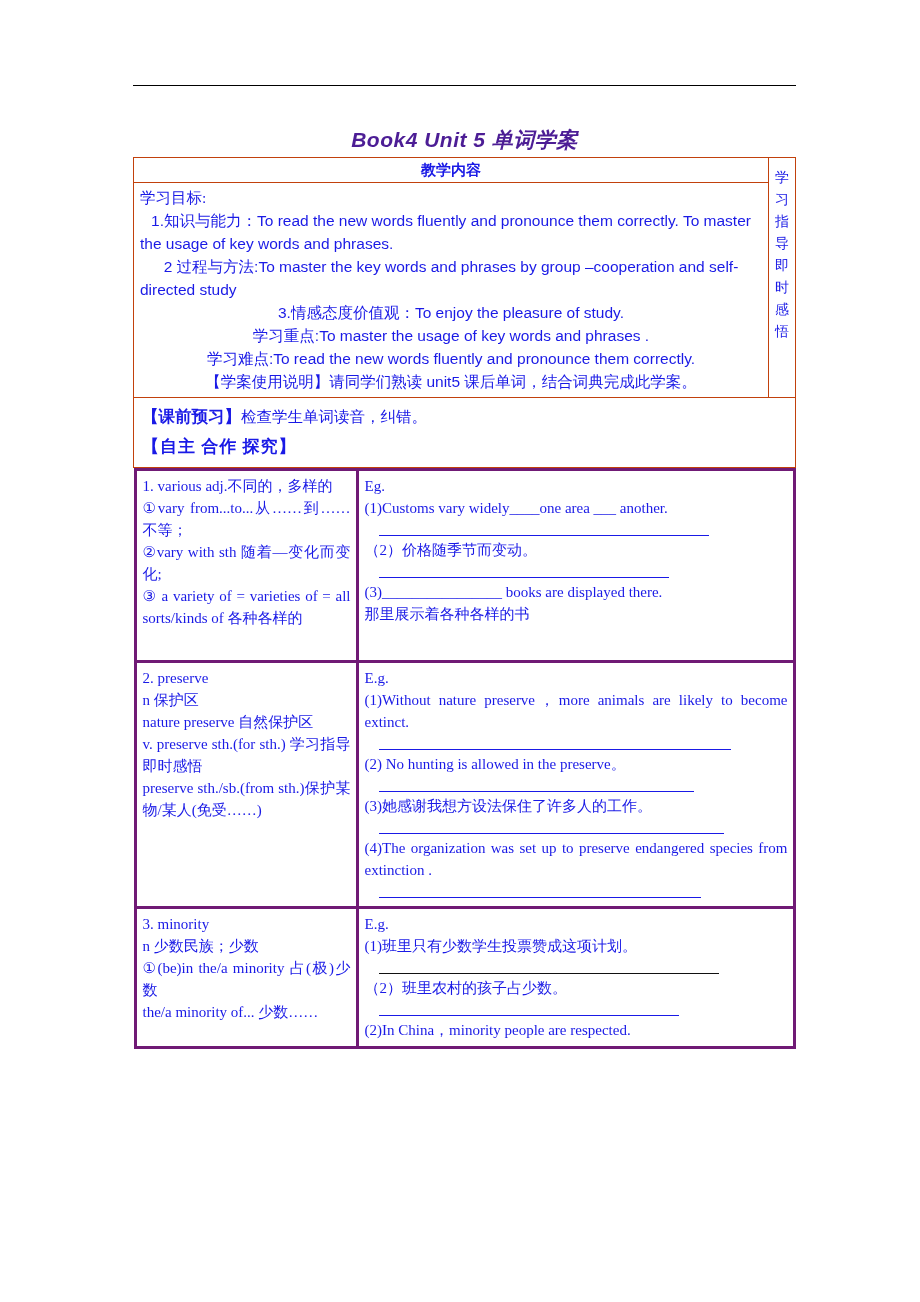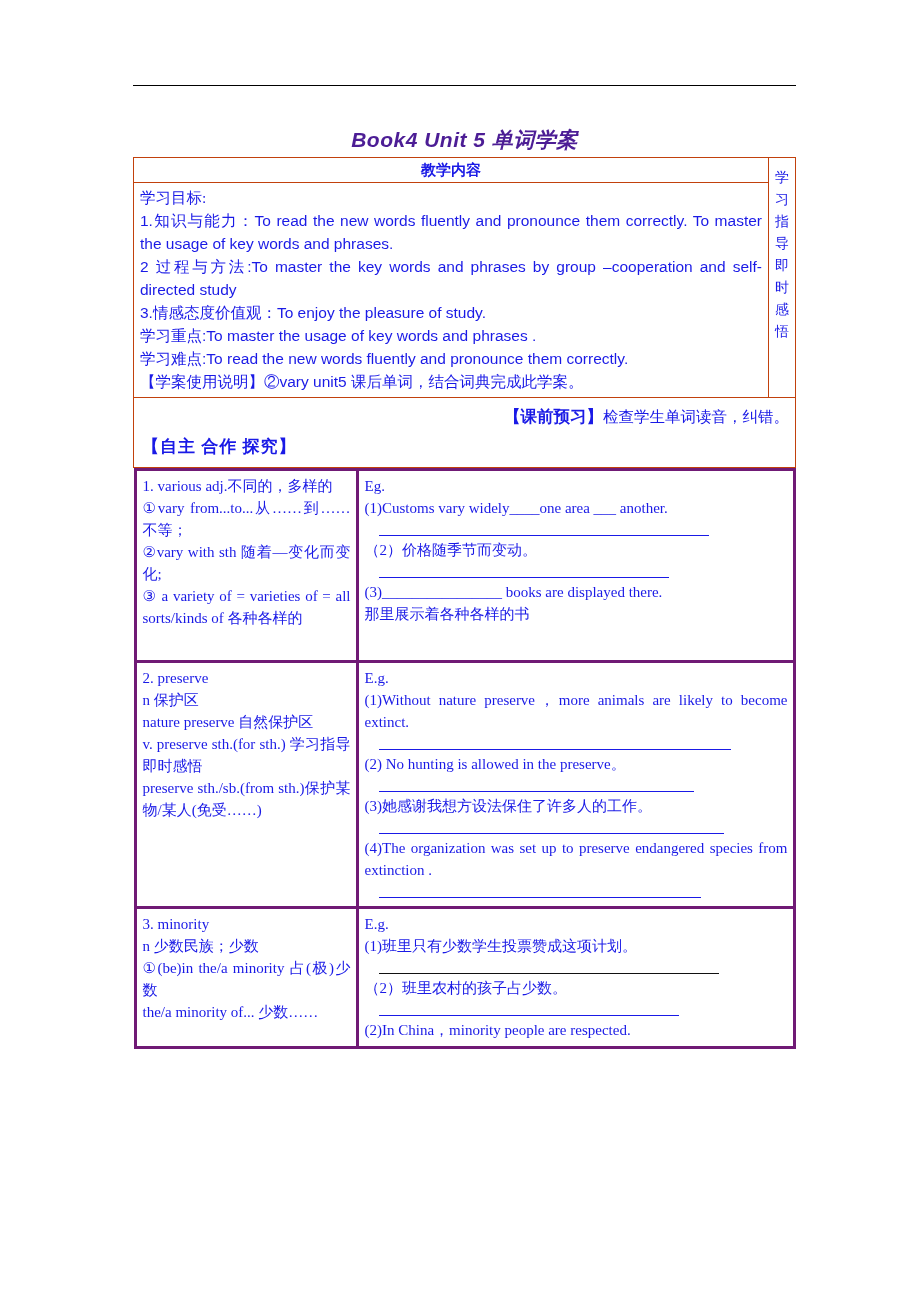--- a/index.html
+++ b/index.html
@@ -80,27 +80,28 @@
   }
   .obj-block div {
     margin: 0;
   }
   .just {
     text-align: justify;
     text-align-last: left;
   }
   .sans {
     font-family: "Liberation Sans", sans-serif;
+    text-align: center;
   }
   .prep-block {
     padding: 4px 6px 5px 8px;
     font-size: 16px;
     line-height: 30px;
   }
-  .prep-block .line1 { font-weight: bold; font-size: 16.5px; text-align: right; }
+  .prep-block .line1 { font-weight: bold; font-size: 16.5px; }
   .prep-block .line1 .normal { font-weight: normal; font-size: 15.5px; }
   .prep-block .line2 { font-weight: bold; font-size: 17px; letter-spacing: 1px;}
   table.inner {
     width: 100%;
     border-collapse: collapse;
     table-layout: fixed;
   }
   table.inner td {
     border: 3px solid #701a75;
     vertical-align: top;
@@ -172,21 +173,21 @@
 
     <tr>
       <td>
         <div class="obj-block">
           <div>学习目标:</div>
           <div class="just sans">1.知识与能力：To read the new words fluently and pronounce them correctly. To master the usage of key words and phrases.</div>
           <div class="just sans">2 过程与方法:To master the key words and phrases by group –cooperation and self-directed study</div>
           <div class="sans">3.情感态度价值观：To enjoy the pleasure of study.</div>
           <div class="sans">学习重点:To master the usage of key words and phrases .</div>
           <div class="sans">学习难点:To read the new words fluently and pronounce them correctly.</div>
-          <div class="sans">【学案使用说明】②vary unit5 课后单词，结合词典完成此学案。</div>
+          <div class="sans">【学案使用说明】请同学们熟读 unit5 课后单词，结合词典完成此学案。</div>
         </div>
       </td>
     </tr>
 
     <tr>
       <td colspan="2">
         <div class="prep-block">
           <div class="line1"><span>【课前预习】</span><span class="normal">检查学生单词读音，纠错。</span></div>
           <div class="line2">【自主 合作 探究】</div>
         </div>

